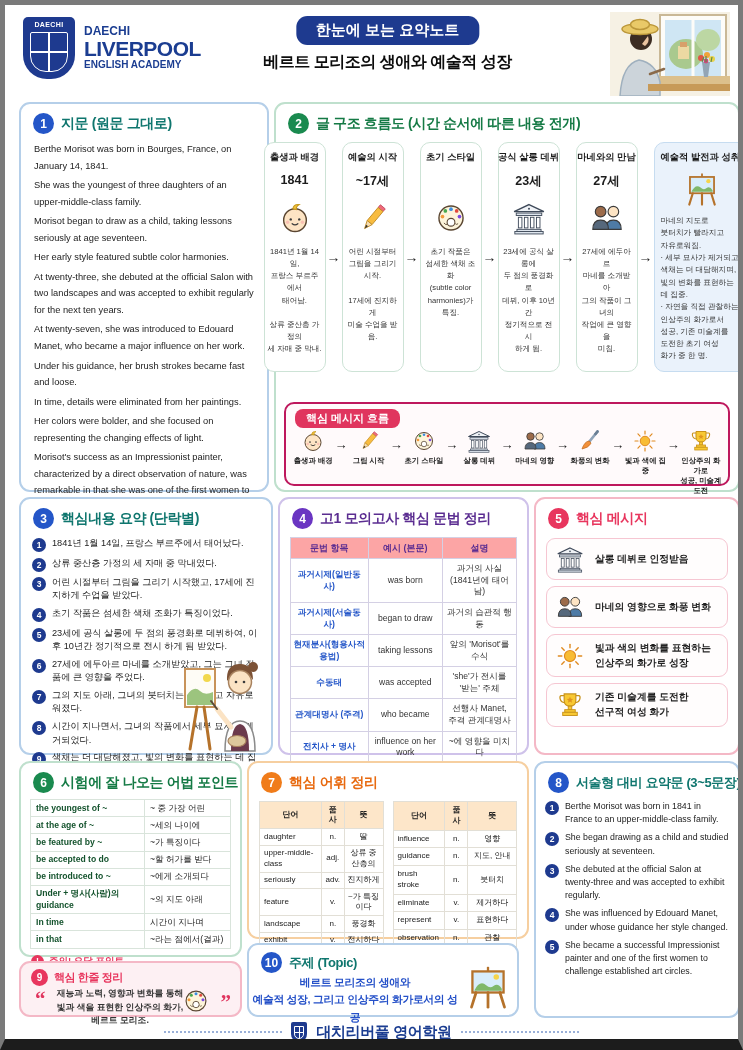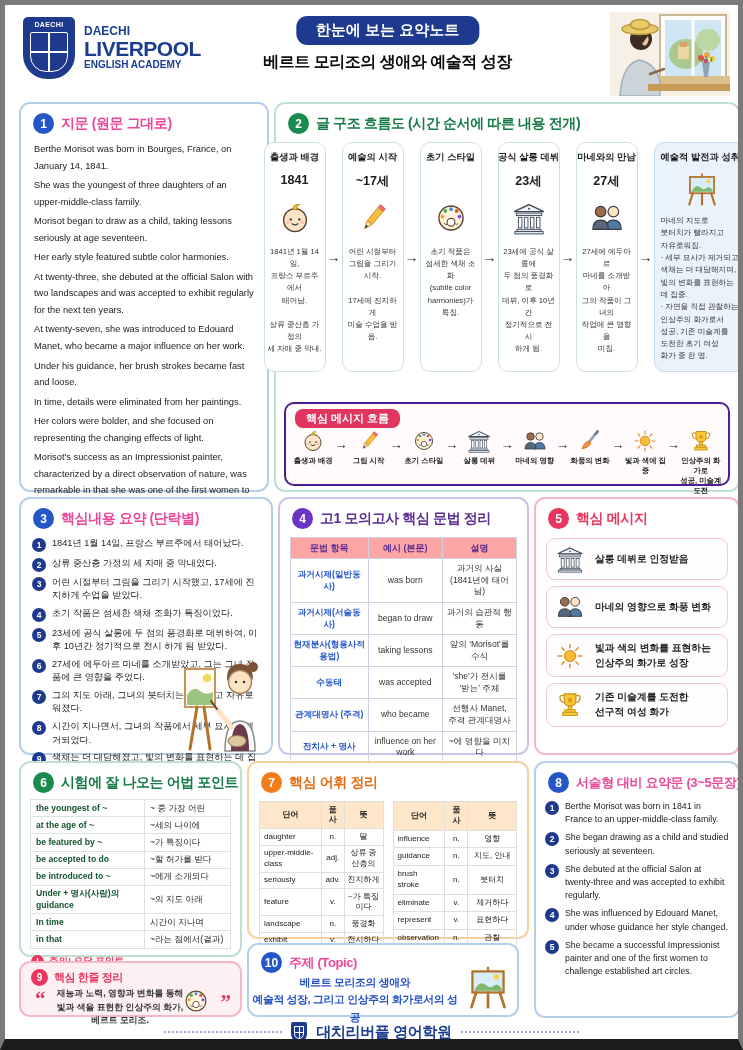--- a/index.html
+++ b/index.html
@@ -23,21 +23,21 @@
   .main-title { position:absolute; left:calc(50% + 16px); transform:translateX(-50%); top:47px;
      font-size:16px; font-weight:bold; color:#0c0c0c; white-space:nowrap; letter-spacing:-0.5px; }
   .painting { position:absolute; right:8px; top:7px; width:120px; height:84px; }
 
   
   .panel { position:absolute; background:#fff; border-radius:11px; border:2px solid #ccc; }
   .sec-head { display:flex; align-items:center; gap:7px; padding:9px 12px 3px; }
   .nb { min-width:21px; height:21px; border-radius:50%; color:#fff; display:flex; align-items:center;
         justify-content:center; font-size:12px; font-weight:bold; flex:0 0 auto; }
   .st { font-weight:bold; font-size:14px; letter-spacing:-0.4px; white-space:nowrap; }
-  .c-blue{background:#2456c8;} .t-blue{color:#ec4899;}
+  .c-blue{background:#2456c8;} .t-blue{color:#0f766e;}
   .c-green{background:#1a8a4f;} .t-green{color:#157a45;}
   .c-purple{background:#6a35c2;} .t-purple{color:#5b2d91;}
   .c-red{background:#e8365e;} .t-red{color:#e8365e;}
   .c-orange{background:#f07c1a;} .t-orange{color:#e86a10;}
 
   #p1 { left:14px; top:97px;  width:250px; height:390px; border-color:#b5cfe9; }
   #p2 { left:269px; top:97px; width:466px; height:390px; border-color:#bfe0cd; }
   #p3 { left:14px; top:492px; width:254px; height:258px; border-color:#b5cfe9; }
   #p4 { left:273px; top:492px; width:251px; height:258px; border-color:#cfc2ea; }
   #p5 { left:529px; top:492px; width:206px; height:258px; border-color:#f4b8c6; }
@@ -58,21 +58,21 @@
   .fcol.last { width:97px; background:#eaf2fb; border-color:#c6dcf0; text-align:left; align-items:flex-start; padding:8px 6px; }
   .ftitle { font-size:9.3px; font-weight:bold; color:#1c1c1c; white-space:nowrap; }
   .fage { font-size:12.5px; font-weight:bold; color:#1c1c1c; margin-top:9px; height:15px; }
   .ficon { margin:13px 0 11px; }
   .fcol.last .ficon { margin:8px 0 9px; align-self:center; }
   .fdesc { font-size:7.6px; color:#333; line-height:1.6; white-space:pre-line; }
   .fcol.last .fdesc { font-size:7.7px; }
   .farrow { align-self:center; font-size:14px; font-weight:bold; color:#222; margin:0 1px; flex:0 0 auto; }
 
   
-  .mflow { position:absolute; left:8px; right:8px; top:298px; height:84px; border:2px solid #4c1d95;
+  .mflow { position:absolute; left:8px; right:8px; top:298px; height:84px; border:2px solid #be185d;
            border-radius:10px; background:#fffafb; }
   .mflow-badge { position:absolute; top:5px; left:9px; background:#e0355e; color:#fff; font-size:11px;
            font-weight:bold; padding:2px 11px; border-radius:8px; }
   .msteps { position:absolute; left:6px; right:6px; top:25px; display:flex; justify-content:space-between; align-items:flex-start; }
   .mstep { display:flex; flex-direction:column; align-items:center; width:60px; }
   .mstep .mlabel { font-size:7.4px; font-weight:bold; color:#222; margin-top:3px; text-align:center; white-space:pre-line; line-height:1.35; }
   .marrow { font-size:13px; font-weight:bold; color:#222; margin-top:8px; }
 
   
   .slist { padding:5px 11px 0; position:relative; }

